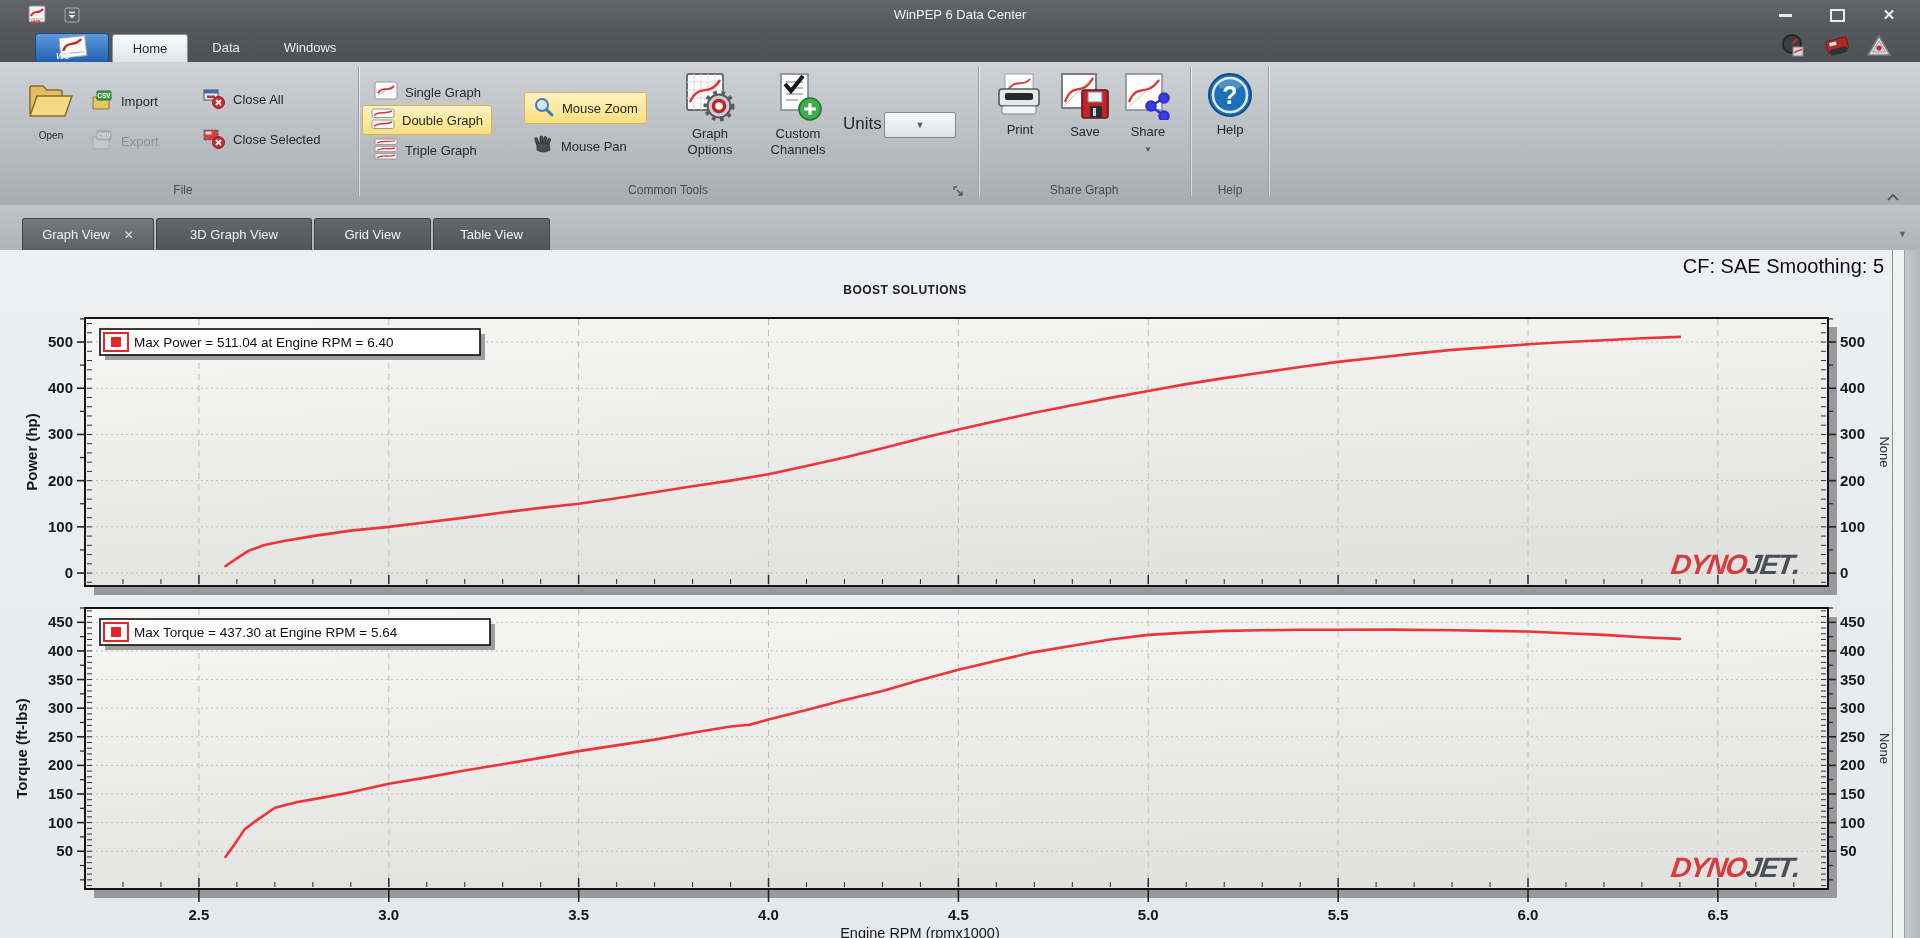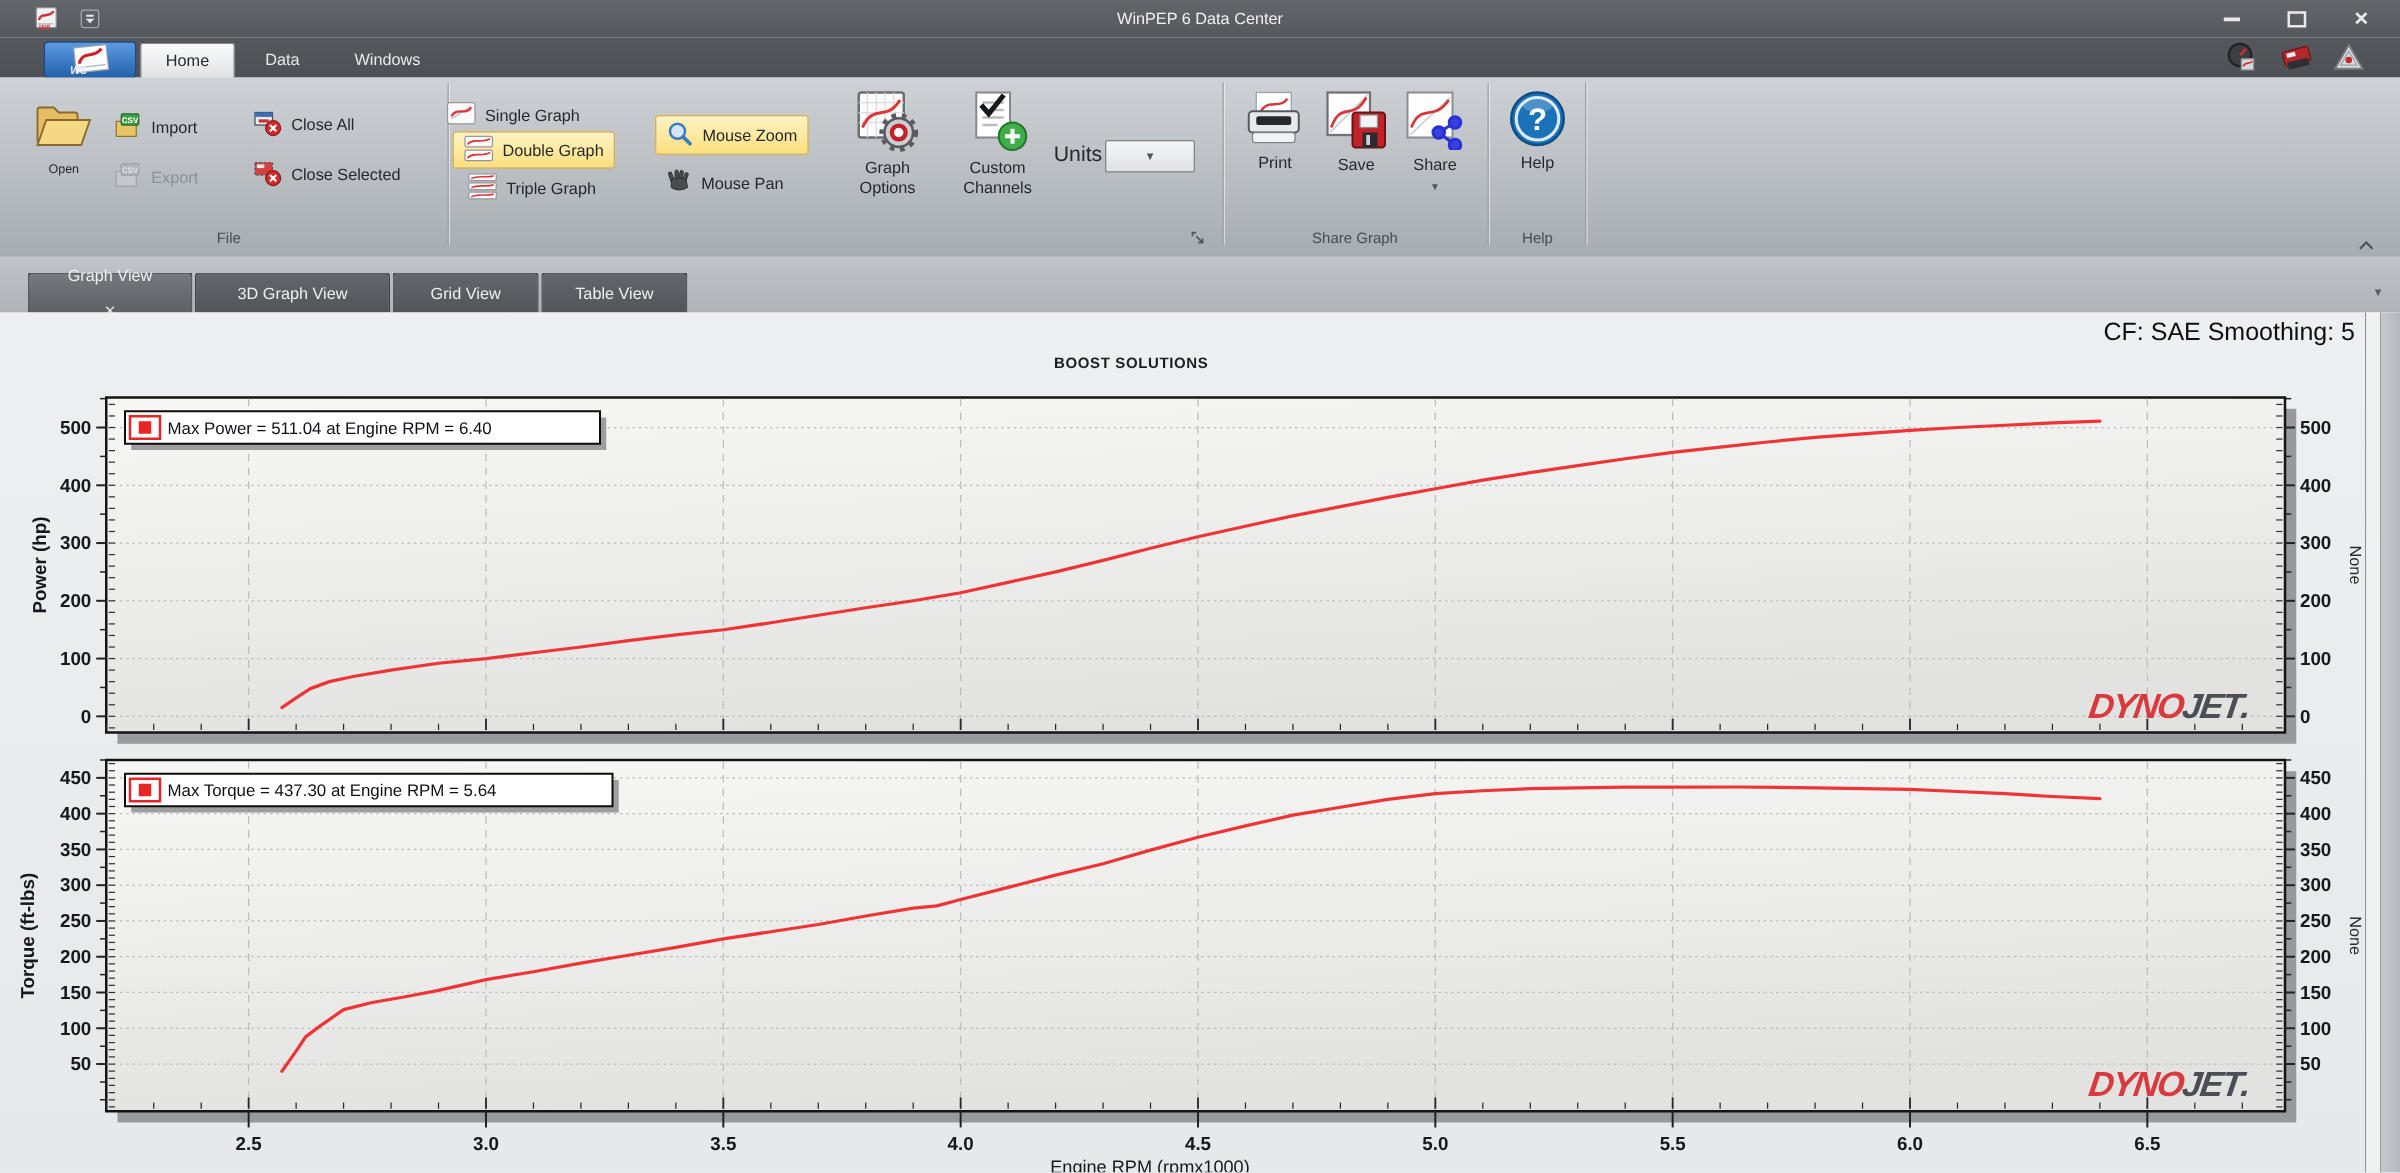--- a/index.html
+++ b/index.html
@@ -45,21 +45,21 @@
   .unitsbox{position:absolute;width:70px;height:24px;border:1px solid #82878c;border-radius:2px;
             background:linear-gradient(#f5f6f7,#dfe2e5);display:flex;align-items:center;
             justify-content:center;color:#55595e;font-size:9px;}
   
   .docbar{position:absolute;left:0;top:205px;width:1920px;height:45px;
           background:linear-gradient(#c0c4c8,#b0b4b9);}
   .dtab{position:absolute;top:13px;height:32px;box-sizing:border-box;
         background:linear-gradient(#64686d,#51555a);border:1px solid #3e4145;border-bottom:none;
         border-radius:3px 3px 0 0;color:#eef0f2;font-size:13px;
         display:flex;align-items:center;justify-content:center;gap:14px;}
-  .dtab.active{background:linear-gradient(#75797e,#5d6166);flex-direction:column;}
+  .dtab.active{background:linear-gradient(#75797e,#5d6166);}
   .tabx{font-size:12px;color:#dfe1e4;}
   
   .document{position:absolute;left:0;top:250px;width:1920px;height:688px;
             background:linear-gradient(#eeeff0,#e7e8e9);}
   .doc-title{position:absolute;left:0;top:4px;width:1810px;text-align:center;
              font-size:21px;color:#0e0e12;}
   .doc-subtitle{position:absolute;left:0;top:33px;width:1810px;text-align:center;
                 font-size:12px;font-weight:bold;letter-spacing:.5px;color:#1c1c22;}
   .doc-cf{position:absolute;right:36px;top:5px;font-size:20px;color:#0e0e12;}
   #charts{position:absolute;left:0;top:0;width:1920px;height:938px;}
@@ -187,21 +187,21 @@
         <rect x="3.5" y="5.5" width="6" height="3" fill="#fff" opacity=".85"></rect>
         <circle cx="16.5" cy="16.5" r="6" fill="#cf2b2b" stroke="#8e1a1a"></circle>
         <path d="M14 14 l5 5 M19 14 l-5 5" stroke="#fff" stroke-width="1.8"></path>
       </svg>
     </span>
     <span>Close Selected</span>
   </div>
   <div class="grouplabel" style="left:8px;width:350px;">File</div>
   <div class="sep" style="left:358px;"></div>
 
-  <div class="hbtn" style="left:349px;top:17px;">
+  <div class="hbtn" style="left:366px;top:17px;">
     <span>
       <svg width="24" height="20" viewBox="0 0 24 20">
         <rect x="1" y="1" width="22" height="17" rx="2" fill="#fbfbfb" stroke="#97979c"></rect>
         <path d="M4 14 L20 4" stroke="#c0c3c8" stroke-width="1.3"></path>
         <path d="M4 12 C9 4 15 12 20 5" stroke="#e03438" stroke-width="1.8" fill="none"></path>
       </svg>
     </span>
     <span>Single Graph</span>
   </div>
   <div class="hbtn yellow" style="left:362px;top:43px;height:28px;">
@@ -277,20 +277,21 @@
     </svg>
     <span>Custom</span>
     <span>Channels</span>
   </div>
 
   <div class="abs" style="left:843px;top:50px;height:24px;line-height:24px;font-size:17px;color:#26282c;">Units</div>
   <div class="unitsbox" style="left:884px;top:50px;">
     <span>▼</span>
   </div>
 
+  <div class="grouplabel" style="left:358px;width:620px;">Common Tools</div>
   <span class="abs" style="left:952px;top:122px;">
     <svg width="13" height="13" viewBox="0 0 13 13">
       <path d="M2 5 V2 h3" stroke="#50545a" fill="none" stroke-width="1.4"></path>
       <path d="M5 5 l5 5 M10 6.5 v3.5 h-3.5" stroke="#50545a" fill="none" stroke-width="1.4"></path>
     </svg>
   </span>
   <div class="sep" style="left:978px;"></div>
 
   <div class="bigbtn" style="left:990px;top:10px;width:60px;">
     <svg width="50" height="46" viewBox="0 0 50 46">

